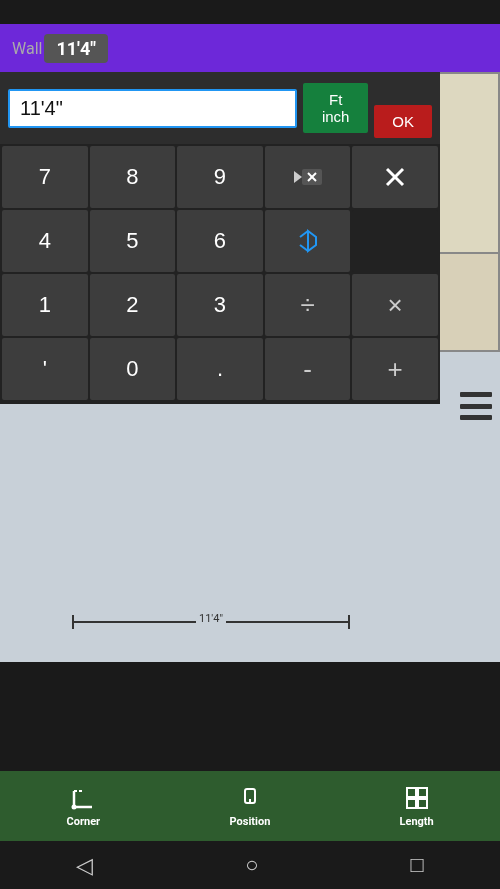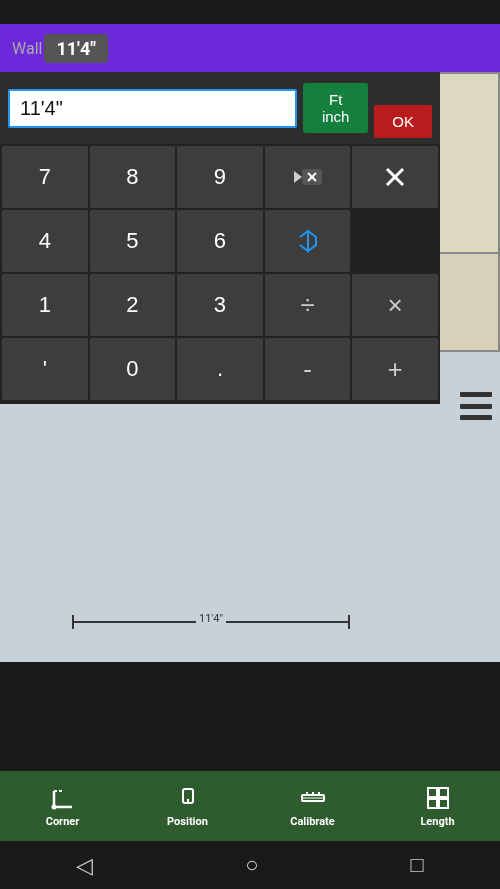--- a/index.html
+++ b/index.html
@@ -465,30 +465,20 @@
   <div class="toolbar-item">
     <svg width="26" height="26" viewBox="0 0 26 26" fill="none">
       <rect x="8" y="4" width="10" height="14" rx="2" stroke="white" stroke-width="2" fill="none"></rect>
       <line x1="13" y1="14" x2="13" y2="18" stroke="white" stroke-width="2"></line>
       <line x1="11" y1="18" x2="15" y2="18" stroke="white" stroke-width="2"></line>
     </svg>
     <span class="toolbar-label">Position</span>
   </div>
   <div class="toolbar-item">
     <svg width="26" height="26" viewBox="0 0 26 26" fill="none">
-      <rect x="2" y="10" width="22" height="6" rx="1" stroke="white" stroke-width="2" fill="none"></rect>
-      <line x1="2" y1="13" x2="24" y2="13" stroke="white" stroke-width="1"></line>
-      <line x1="7" y1="10" x2="7" y2="7" stroke="white" stroke-width="2"></line>
-      <line x1="13" y1="10" x2="13" y2="7" stroke="white" stroke-width="2"></line>
-      <line x1="19" y1="10" x2="19" y2="7" stroke="white" stroke-width="2"></line>
-    </svg>
-    <span class="toolbar-label">Calibrate</span>
-  </div>
-  <div class="toolbar-item">
-    <svg width="26" height="26" viewBox="0 0 26 26" fill="none">
       <rect x="3" y="3" width="9" height="9" stroke="white" stroke-width="2" fill="none"></rect>
       <rect x="14" y="3" width="9" height="9" stroke="white" stroke-width="2" fill="none"></rect>
       <rect x="3" y="14" width="9" height="9" stroke="white" stroke-width="2" fill="none"></rect>
       <rect x="14" y="14" width="9" height="9" stroke="white" stroke-width="2" fill="none"></rect>
     </svg>
     <span class="toolbar-label">Length</span>
   </div>
 </div>
 
 <div id="nav-bar">

